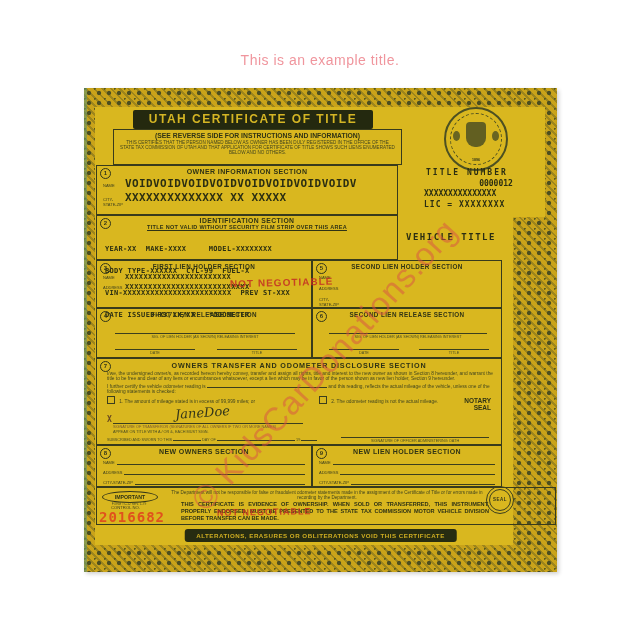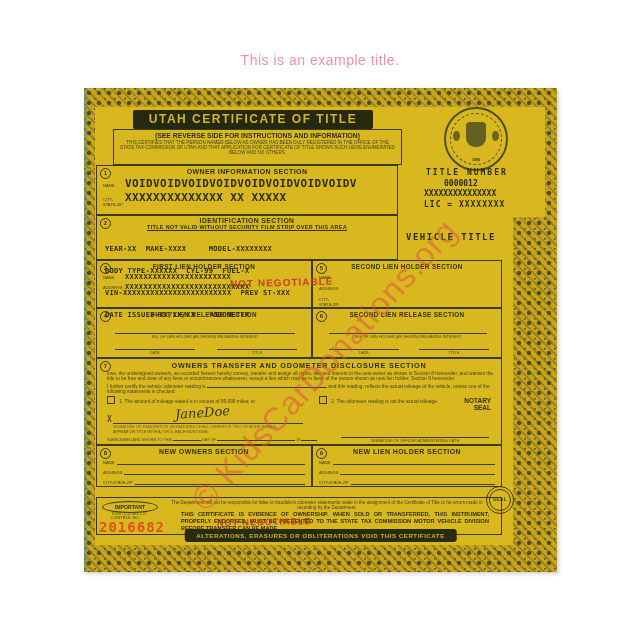--- a/index.html
+++ b/index.html
@@ -104,21 +104,21 @@
 
     <div class="seal-big">
       <div class="seal-shield"></div>
       <div class="seal-dot" style="left:7px;"></div>
       <div class="seal-dot" style="right:7px;"></div>
       <div class="seal-year">1896</div>
     </div>
 
     <div class="tnum">
       <div style="letter-spacing:2px;padding-left:2px;">TITLE NUMBER</div>
-      <div style="padding-left:20px;">0000012</div>
+      <div style="padding-left:20px;text-align:center;">0000012</div>
       <div>XXXXXXXXXXXXXXX</div>
       <div style="letter-spacing:1px;">LIC = XXXXXXXX</div>
     </div>
 
     <div class="bx" style="left:12px;top:77px;width:302px;height:50px;">
       <span class="num">1</span>
       <div class="sh">OWNER INFORMATION SECTION</div>
       <div class="row">
           <span class="lb">NAME</span>
         <span class="mv">VOIDVOIDVOIDVOIDVOIDVOIDVOIDVOIDV</span>
@@ -257,21 +257,21 @@
       <div class="frow">
           <span class="lb">ADDRESS</span>
           <span class="fl"></span>
         </div>
       <div class="frow">
           <span class="lb">CITY-STATE-ZIP</span>
           <span class="fl"></span>
         </div>
     </div>
 
-    <div class="bx" style="left:12px;top:409px;width:406px;height:38px;">
+    <div class="bx" style="left:12px;top:399px;width:460px;height:38px;">
       <div class="oval">IMPORTANT</div>
       <div style="position:absolute;left:5px;top:14px;width:54px;font-size:3.2px;text-align:center;color:#4a4d24;">FORM TC-12 REV. 1-79</div>
       <div style="position:absolute;left:66px;top:2px;width:328px;font-size:4.6px;line-height:5.2px;color:#44471f;text-align:center;">The Department will not be responsible for false or fraudulent odometer statements made in the assignment of the Certificate of Title or for errors made in recording by the Department.</div>
       <div style="position:absolute;left:14px;top:17px;font-size:4.2px;color:#3c3f1e;">CONTROL NO.</div>
       <div class="ctrl-no">2016682</div>
       <div class="evid">THIS CERTIFICATE IS EVIDENCE OF OWNERSHIP. WHEN SOLD OR TRANSFERRED, THIS INSTRUMENT, PROPERLY ENDORSED, MUST BE PRESENTED TO THE STATE TAX COMMISSION MOTOR VEHICLE DIVISION BEFORE TRANSFER CAN BE MADE.</div>
       <div class="stamp" style="left:120px;top:19px;font-size:9px;transform:rotate(-1deg);">NOT NEGOTIABLE</div>
     </div>
 
     <div class="seal-small">

